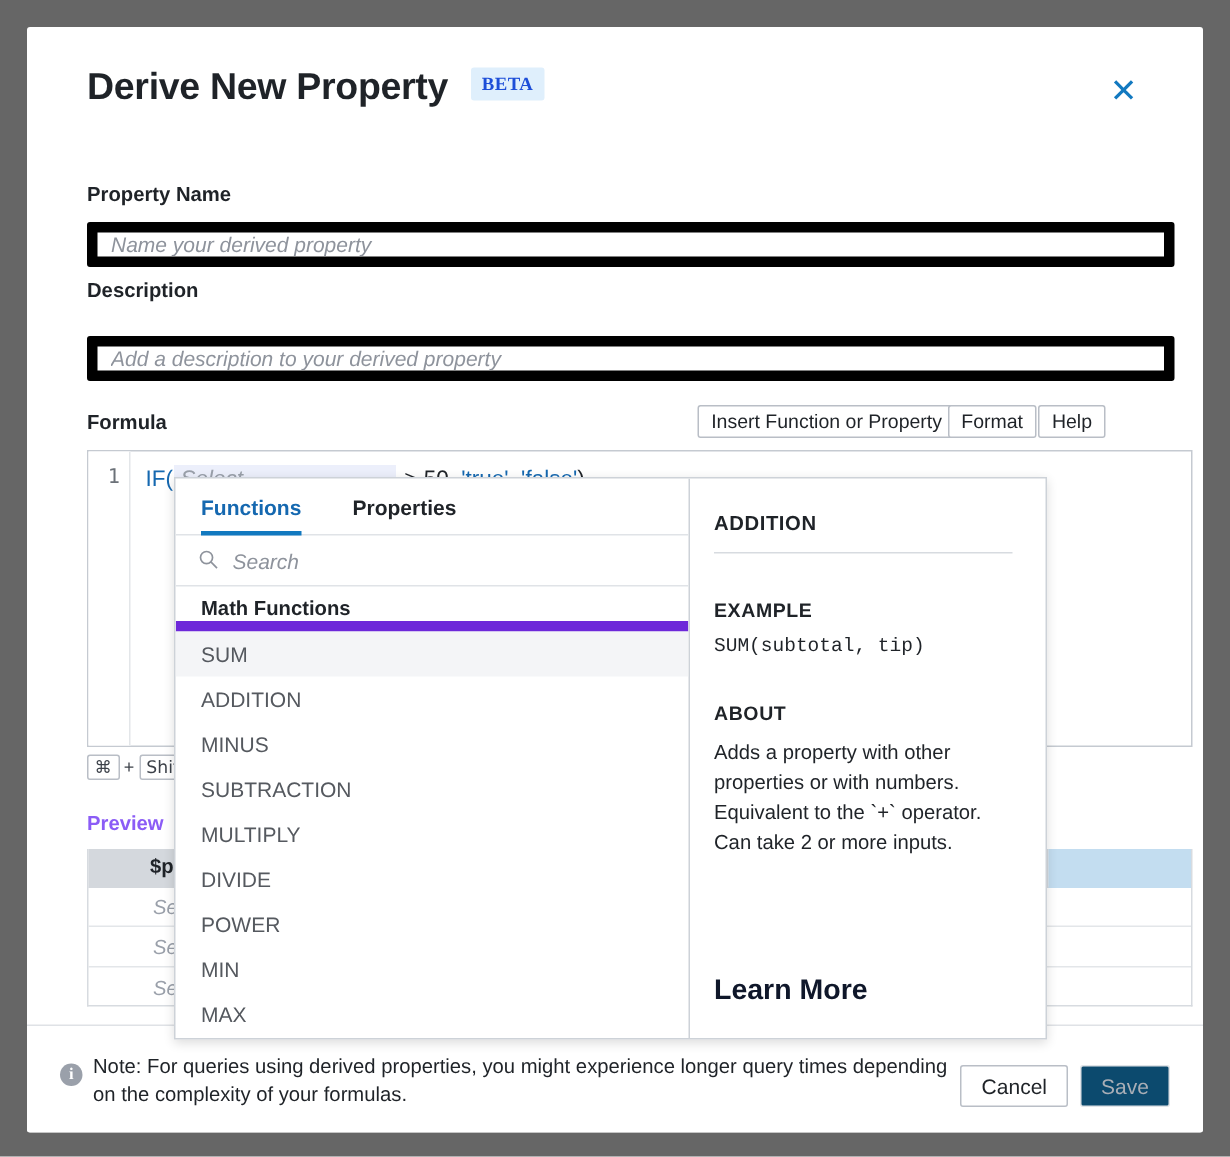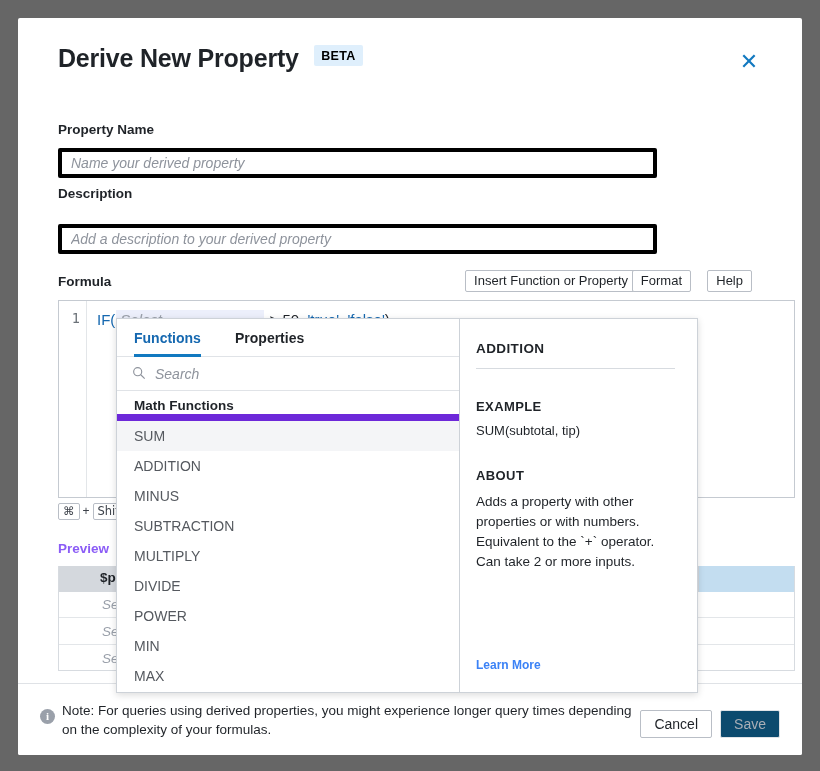--- a/index.html
+++ b/index.html
@@ -29,44 +29,45 @@
     font-size: 25px; font-weight: bold; color: #1f2328;
     letter-spacing: -0.2px;
     vertical-align: middle;
   }
   .beta-badge {
     display: inline-block;
     margin-left: 11px;
     vertical-align: middle;
     position: relative; top: -3px;
     background: #dfeffc;
-    color: #000000;
+    color: #1d4ed8;
     font-size: 12.5px; font-weight: bold;
     letter-spacing: 0.3px;
     padding: 4px 7px 3px 7px;
     border-radius: 2px;
+    font-family: Liberation Serif, serif;
   }
   .close-btn {
     position: absolute; right: 0px; top: 5px;
     width: 26px; height: 26px;
     color: #1279c0;
     font-size: 22px; font-weight: bold;
     line-height: 26px; text-align: center;
     cursor: pointer;
     font-family: "DejaVu Sans", sans-serif;
   }
 
   
   .field-label {
     position: absolute; left: 40px;
     font-size: 13.5px; font-weight: bold; color: #1f2328;
   }
   .text-input {
-    position: absolute; left: 40px; width: 599px; height: 30px;
-    border: 4px solid #000000;
+    position: absolute; left: 40px; width: 725px; height: 30px;
+    border: 7px solid #000000;
     border-radius: 2px;
     background: #fff;
     font-family: "Liberation Sans", sans-serif;
     font-size: 14px;
     padding: 0 9px;
     color: #8b5cf6;
   }
   .text-input::placeholder {
     color: #8e939c; font-style: italic; font-size: 14px;
   }
@@ -87,21 +88,21 @@
     font-family: "Liberation Sans", sans-serif;
     font-size: 13px;
     color: #1f2328;
     padding: 0 8px;
     line-height: 20px;
     cursor: pointer;
     white-space: nowrap;
   }
   #btn-insert { right: 122px; top: 252px; }
   #btn-format { right: 68px;  top: 252px; }
-  #btn-help   { right: 7px;   top: 252px; }
+  #btn-help   { right: 22px;   top: 252px; }
   .tbwrap { position: absolute; left: 40px; right: 43px; top: 0; height: 0; }
 
   
   #formula-box {
     position: absolute; left: 40px; top: 282px;
     width: 737px; height: 198px;
     border: 1px solid #c5cad1;
     background: #fff;
   }
   #gutter {
@@ -311,31 +312,31 @@
   .det-rule {
     margin: 12px 0 0 0; height: 1px; background: #d7dbe0;
   }
   .det-sec {
     margin-top: 30px;
     font-size: 13px; font-weight: bold; color: #1f2328;
     letter-spacing: 0.4px;
   }
   .det-code {
     margin-top: 9px;
-    font-family: Liberation Sans, sans-serif;
+    font-family: Liberation Mono, monospace;
     font-size: 13px; color: #1f2328;
   }
   .det-body {
     margin-top: 9px;
     font-size: 13.5px; color: #1f2328; line-height: 20px;
     width: 205px;
   }
   .det-link {
     position: absolute; left: 16px; bottom: 20px;
-    font-size: 12px; font-weight: bold; color: #3b82f6;
+    font-size: 19px; font-weight: bold; color: #0f172a;
     cursor: pointer;
   }
 </style>
 </head>
 <body>
 
 <div id="modal">
 
   <div class="hdr">
     <span class="hdr-title">Derive New Property</span>

